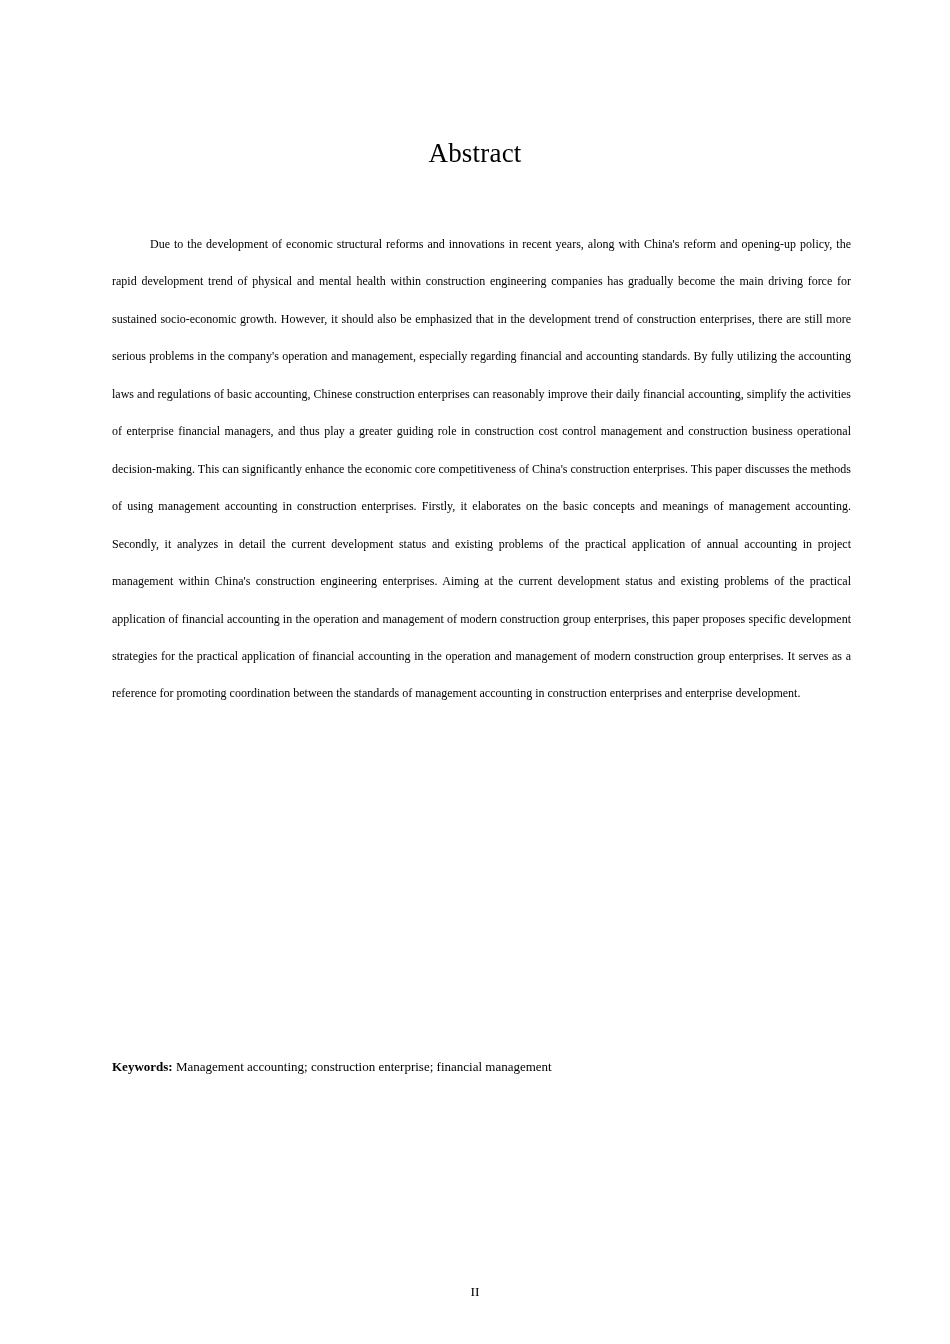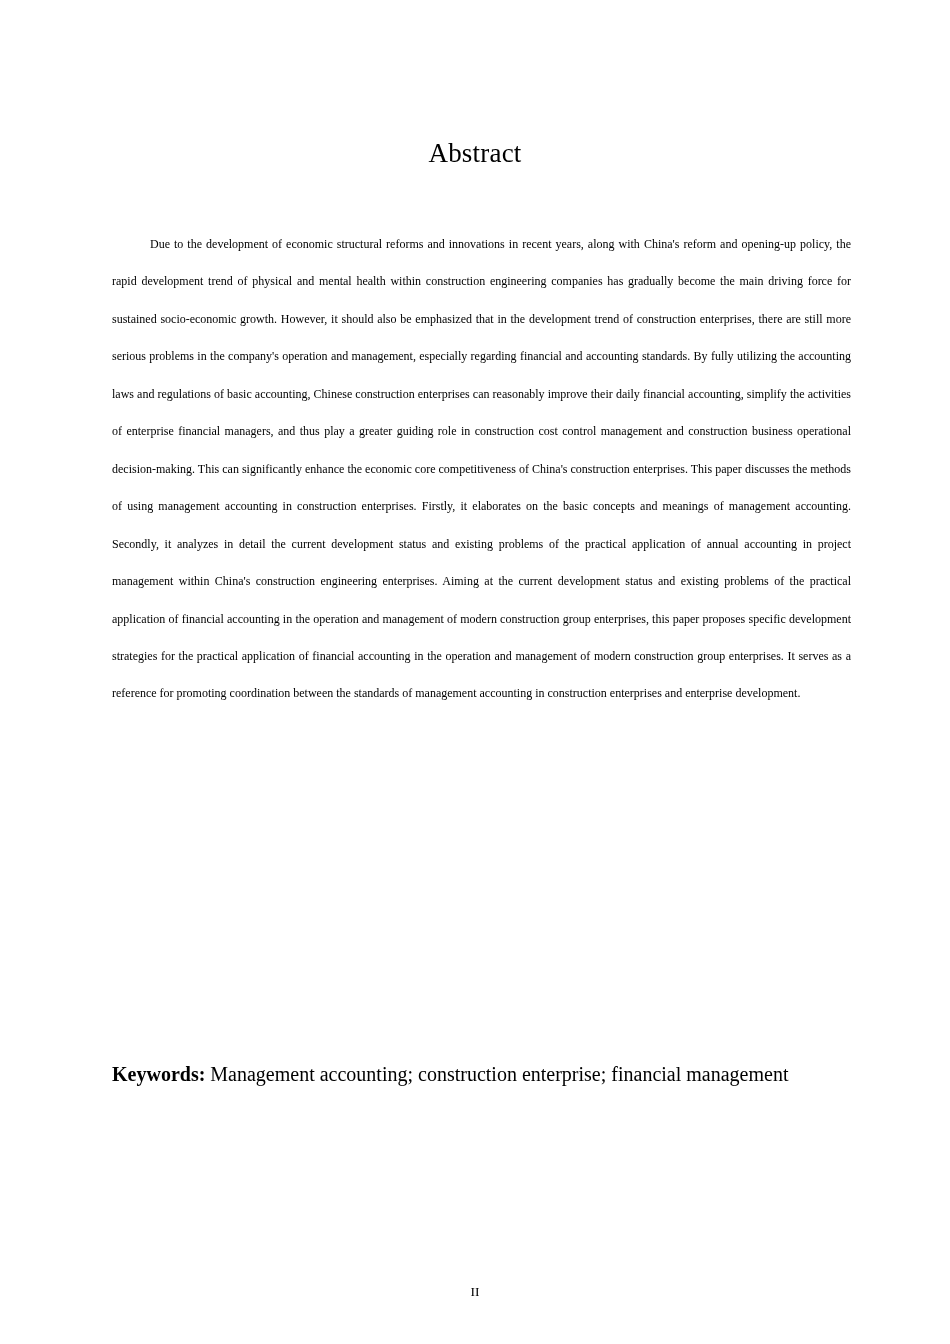--- a/index.html
+++ b/index.html
@@ -46,21 +46,21 @@
     text-justify: inter-word;
     text-indent: 38px;
     hyphens: none;
     word-spacing: 0px;
   }
   .keywords-line {
     position: absolute;
     left: 112px;
     top: 1040px;
     width: 739px;
-    font-size: 20px;
+    font-size: 13px;
     line-height: 28px;
     text-align: left;
     text-indent: 0;
   }
   .keywords-label {
     font-weight: bold;
   }
   .keywords-value {
     font-weight: normal;
   }

